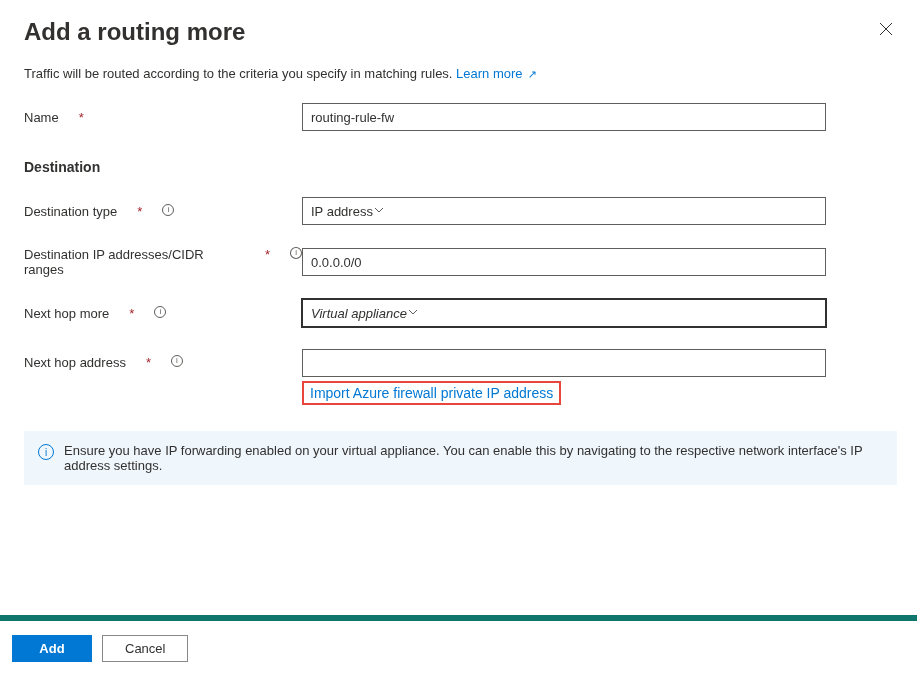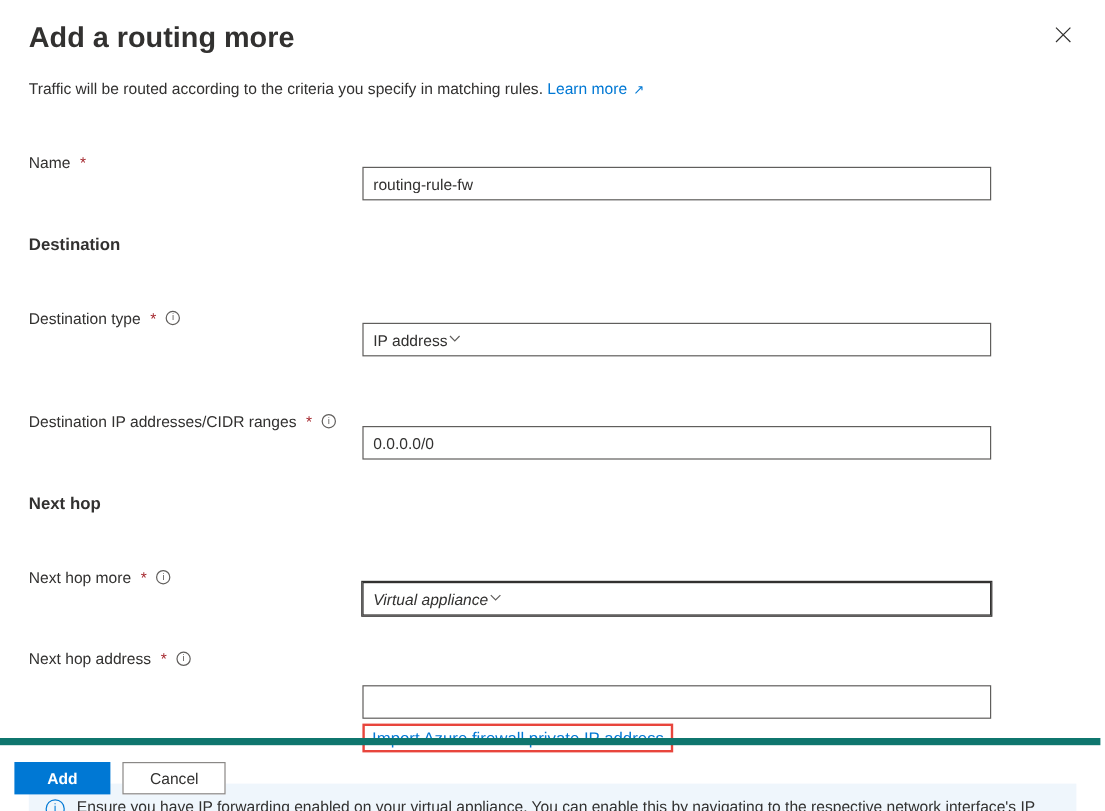--- a/index.html
+++ b/index.html
@@ -52,22 +52,21 @@
   }
   .form-row {
     display: flex;
     align-items: center;
     margin-top: 22px;
   }
   .form-row .label-col {
     width: 278px;
     flex-shrink: 0;
     display: flex;
-    align-items: center;
-    gap: 8px;
+    gap: 20px;
     color: #323130;
   }
   .form-row .field-col {
     flex: 1;
     max-width: 524px;
   }
   .required {
     color: #a4262c;
   }
   .info-icon {
@@ -91,21 +90,20 @@
   }
   input.text-input, .select-input {
     width: 100%;
     height: 28px;
     padding: 4px 8px;
     border: 1px solid #605e5c;
     font-family: inherit;
     font-size: 13px;
     color: #323130;
     background: #fff;
-    margin-top: 36px;
   }
   .select-input {
     display: flex;
     align-items: center;
     cursor: pointer;
   }
   .select-input.focused {
     border: 1px solid #323130;
     outline: 1px solid #323130;
     font-style: italic;
@@ -234,21 +232,20 @@
     <div class="label-col">
       <span>Destination IP addresses/CIDR ranges</span>
       <span class="required">*</span>
       <span class="info-icon">i</span>
     </div>
     <div class="field-col">
       <input class="text-input" type="text" value="0.0.0.0/0" style="">
     </div>
   </div>
 
-  <div class="section-header">Next hop</div>
 
   <div class="form-row">
     <div class="label-col">
       <span>Next hop more</span>
       <span class="required">*</span>
       <span class="info-icon">i</span>
     </div>
     <div class="field-col">
       <div class="select-input focused">
         <span>Virtual appliance</span>

